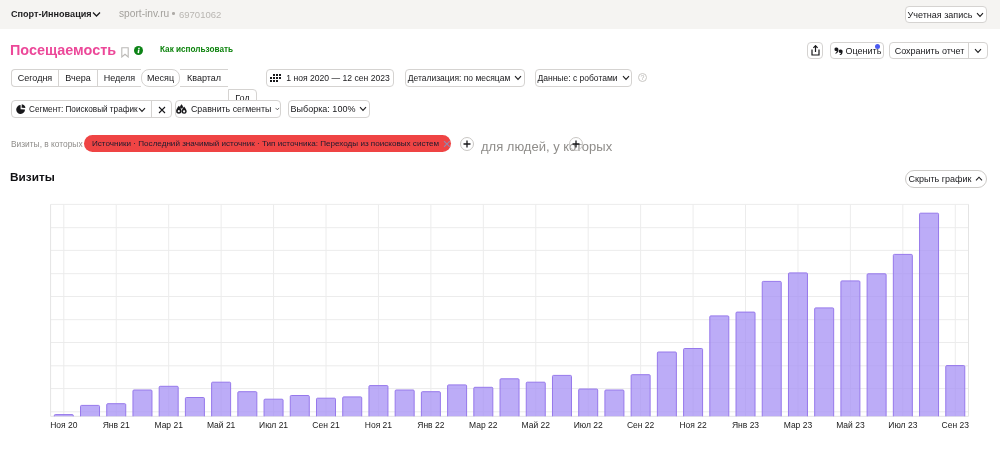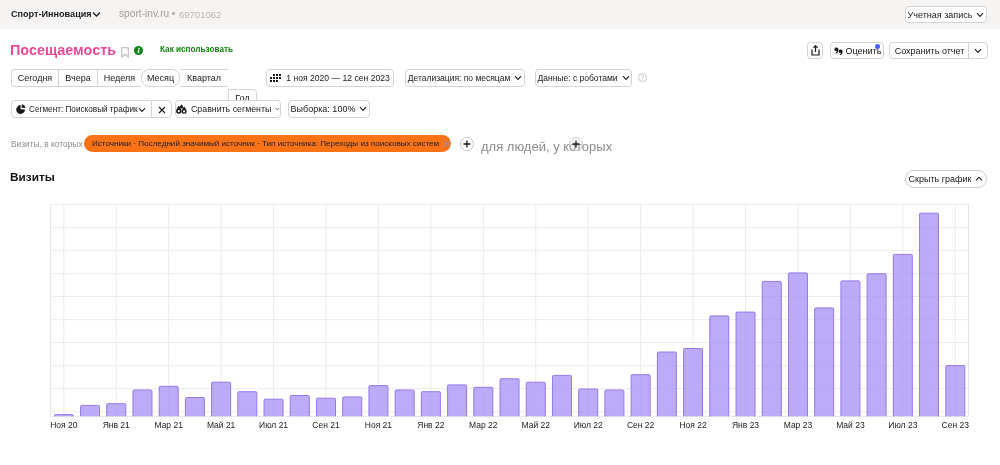--- a/index.html
+++ b/index.html
@@ -130,21 +130,21 @@
       <path d="M1 1.2 L4 4.4 L7 1.2" fill="none" stroke="#1c1c1e" stroke-width="1.1"></path>
     </svg>
 </div>
 <div class="btn" style="left:288px;top:100px;width:82px;height:18px;">Выборка: 100%
   <svg class="chev" width="8" height="6" viewBox="0 0 8 6">
       <path d="M1 1.2 L4 4.4 L7 1.2" fill="none" stroke="#1c1c1e" stroke-width="1.1"></path>
     </svg>
 </div>
 
 <div class="abs" style="left:11px;top:139px;font-size:8.4px;color:#8f8d8a;">Визиты, в которых</div>
-<div class="abs" style="left:84px;top:135px;width:367px;height:17px;background:#f97316;border-radius:9px;display:flex;align-items:center;padding-left:8px;font-size:8.1px;font-weight:400;color:#1b1b2e;white-space:nowrap;">Источники · Последний значимый источник · Тип источника: Переходы из поисковых систем
+<div class="abs" style="left:84px;top:135px;width:367px;height:17px;background:#ef4444;border-radius:9px;display:flex;align-items:center;padding-left:8px;font-size:8.1px;font-weight:400;color:#1b1b2e;white-space:nowrap;">Источники · Последний значимый источник · Тип источника: Переходы из поисковых систем
   <svg style="margin-left:4px" width="8" height="8" viewBox="0 0 8 8">
       <path d="M1 1 L7 7 M7 1 L1 7" stroke="#8e8bb0" stroke-width="1.1"></path>
     </svg>
 </div>
 <div class="abs" style="left:460px;top:137px;width:14px;height:14px;border:1px solid #c9c7c4;border-radius:50%;"></div>
 <svg class="abs" style="left:463px;top:140px;" width="8" height="8" viewBox="0 0 8 8">
     <path d="M4 0.5 V7.5 M0.5 4 H7.5" stroke="#18181b" stroke-width="1.3"></path>
   </svg>
 <div class="abs" style="left:481px;top:139px;font-size:13px;color:#8f8d8a;">для людей, у которых</div>
 <div class="abs" style="left:569px;top:137px;width:14px;height:14px;border:1px solid #c9c7c4;border-radius:50%;"></div>

